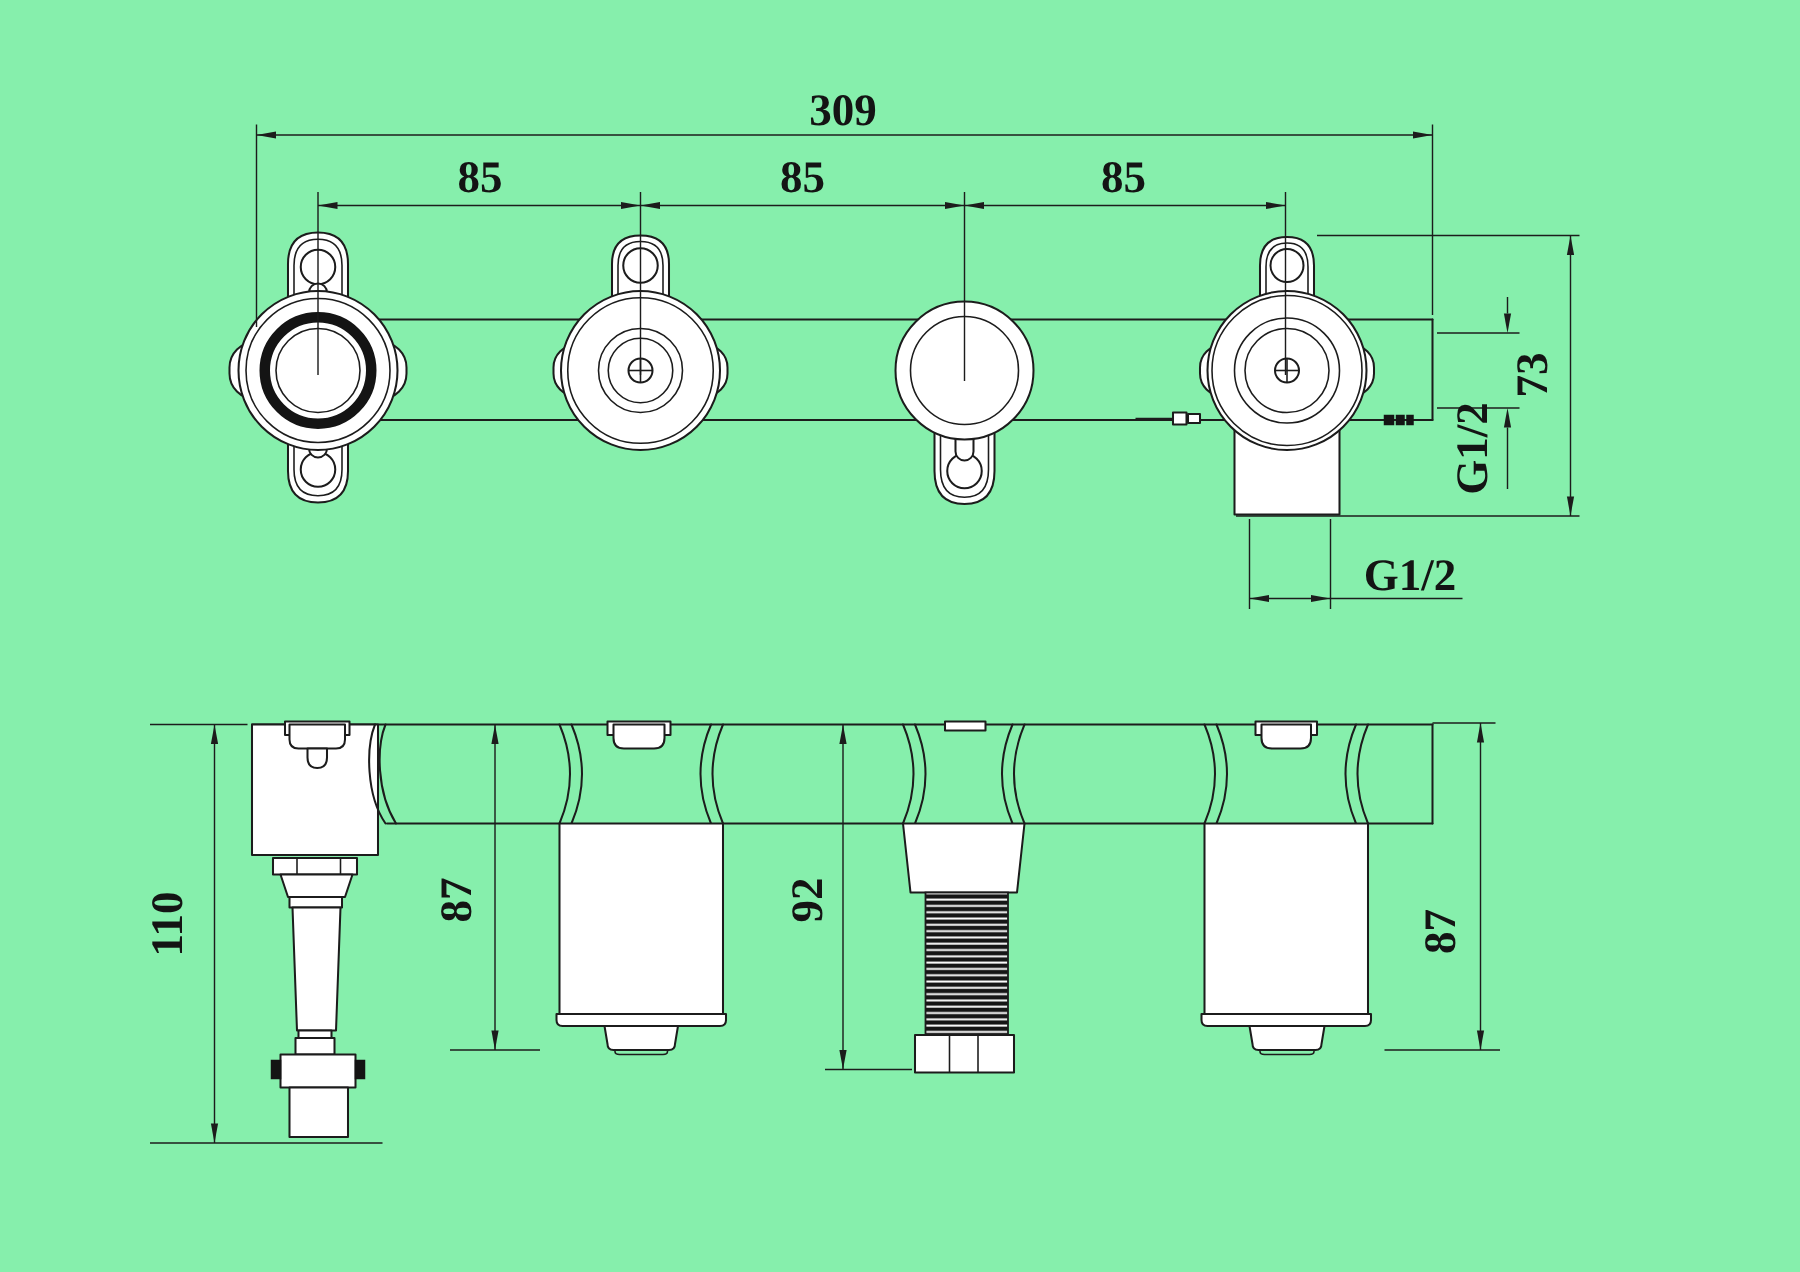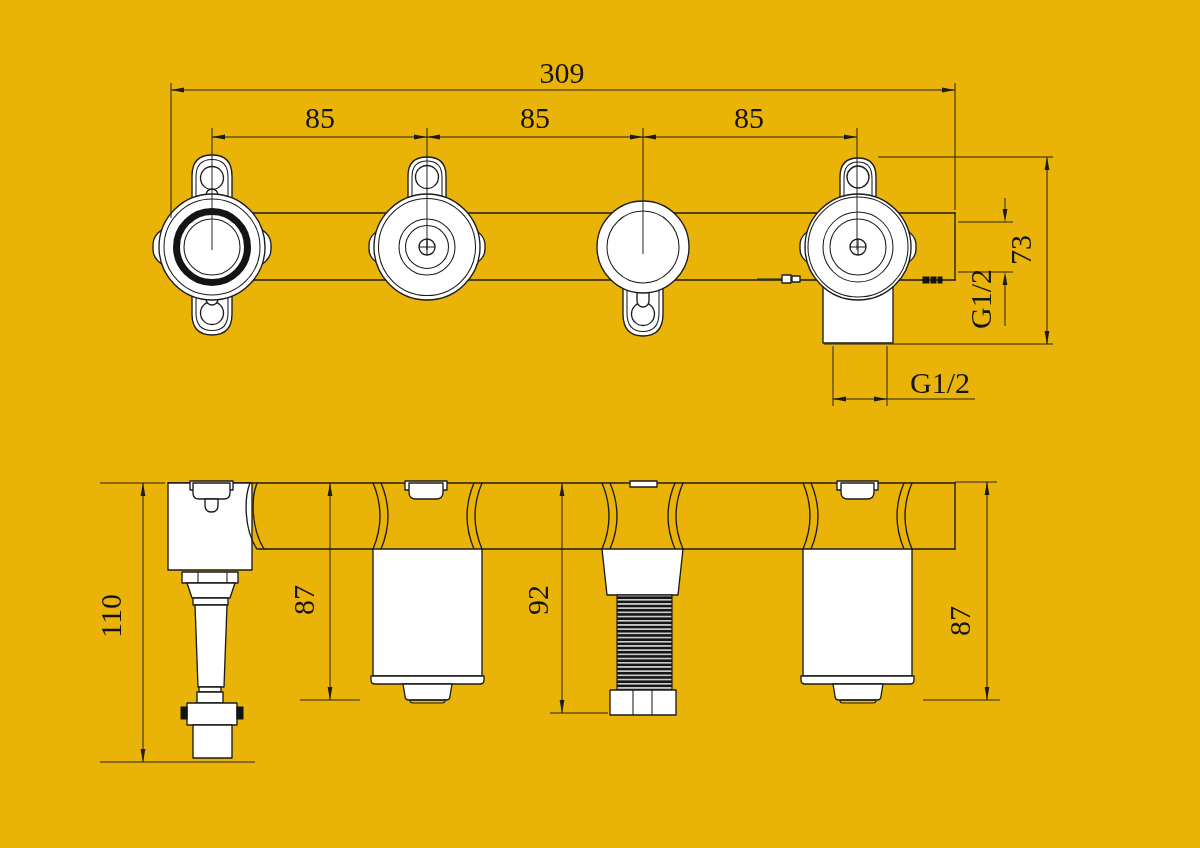--- a/index.html
+++ b/index.html
@@ -1,16 +1,16 @@
 <!DOCTYPE html>
 <html><head>
 <meta charset="utf-8">
 <style>
   html,body{margin:0;padding:0;background:#ffffff;}
-  .canvas{position:relative;width:1200px;height:848px;background:#eab308;overflow:hidden;}
+  .canvas{position:relative;width:1200px;height:848px;background:#86efac;overflow:hidden;font-weight:bold;}
   svg{display:block;}
   .ln{stroke:#1c1c1c;stroke-width:1.35;fill:none;stroke-linejoin:round;stroke-linecap:round;}
   .fw{stroke:#1c1c1c;stroke-width:1.35;fill:#ffffff;stroke-linejoin:round;}
   .thin{stroke:#1c1c1c;stroke-width:1.05;fill:none;}
   .dim{stroke:#1c1c1c;stroke-width:0.95;fill:none;}
   .ar{fill:#1c1c1c;stroke:none;}
   .dtxt{font-family:"Liberation Serif","DejaVu Serif",serif;font-size:30px;fill:#141414;}
   .blk{fill:#141414;stroke:#141414;}
 </style>
 </head>

